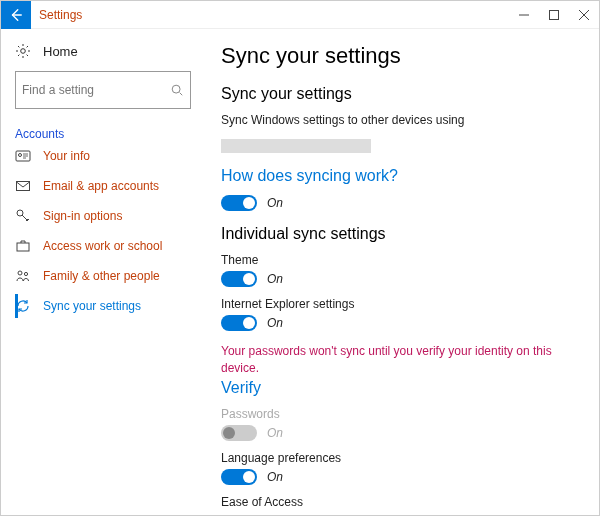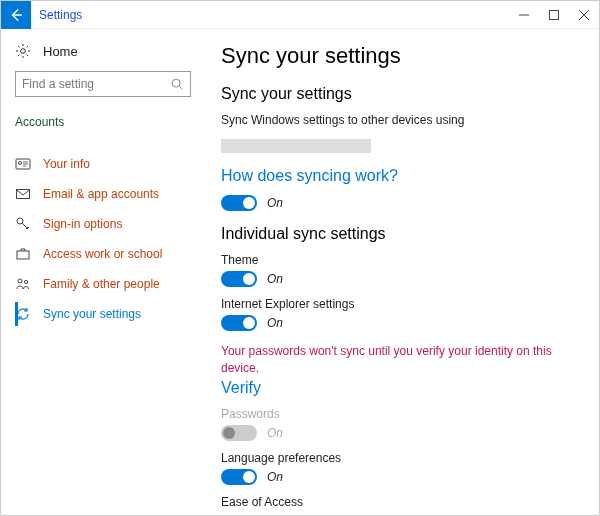--- a/index.html
+++ b/index.html
@@ -25,21 +25,21 @@
   }
   .titlebar .back {
     width: 30px; height: 28px;
     background: #0078d7;
     color: #fff;
     display: flex; align-items: center; justify-content: center;
   }
   .titlebar .title {
     padding-left: 8px;
     display: flex; align-items: center;
-    color: #1d4ed8;
+    color: #c2410c;
     flex: 1;
   }
   .titlebar .winbtn {
     width: 30px; height: 28px;
     display: flex; align-items: center; justify-content: center;
     color: #555;
   }
   
   .body { flex: 1; display: flex; overflow: hidden; }
   .sidebar {
@@ -51,31 +51,31 @@
     display: flex; align-items: center;
     gap: 12px;
     padding: 4px 0 12px 0;
     font-size: 13px;
     color: #222;
   }
   .home-row .gear { width: 16px; height: 16px; }
   .search {
     display: flex; align-items: center;
     border: 1px solid #999;
-    height: 26px;
+    height: 38px;
     padding: 0 6px;
     margin-bottom: 18px;
     color: #777;
     font-size: 12px;
   }
   .search span.ph { flex: 1; }
   .section-title {
-    color: #14532d;
-    font-size: 12px;
-    margin-bottom: 20px;
+    color: #1d4ed8;
+    font-size: 12px;
+    margin-bottom: 0;
   }
   .nav-item {
     display: flex; align-items: center;
     gap: 12px;
     height: 30px;
     font-size: 12px;
     color: #c2410c;
     cursor: default;
   }
   .nav-item.selected { color: #0078d7; }

